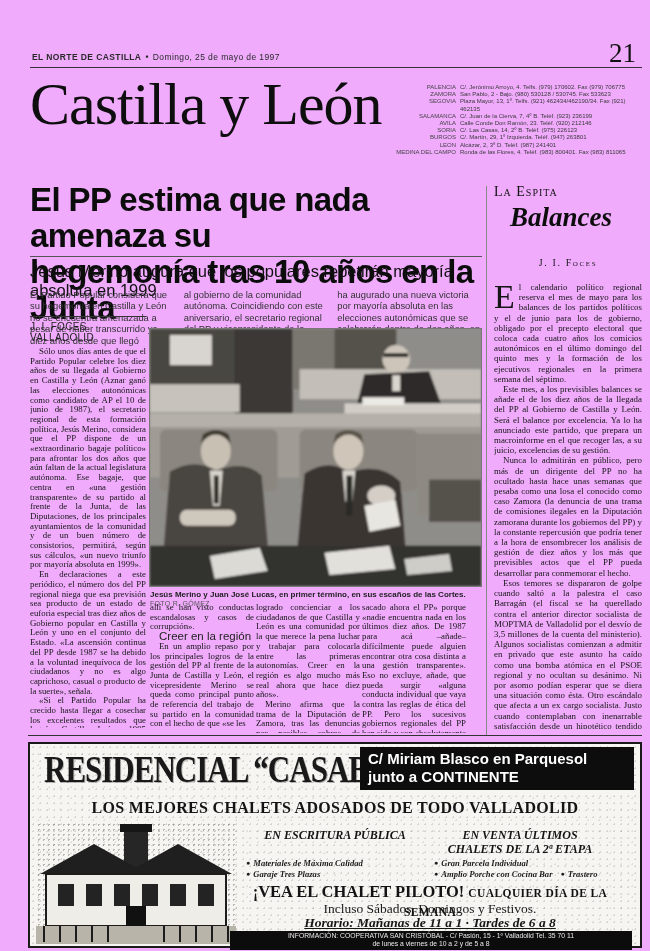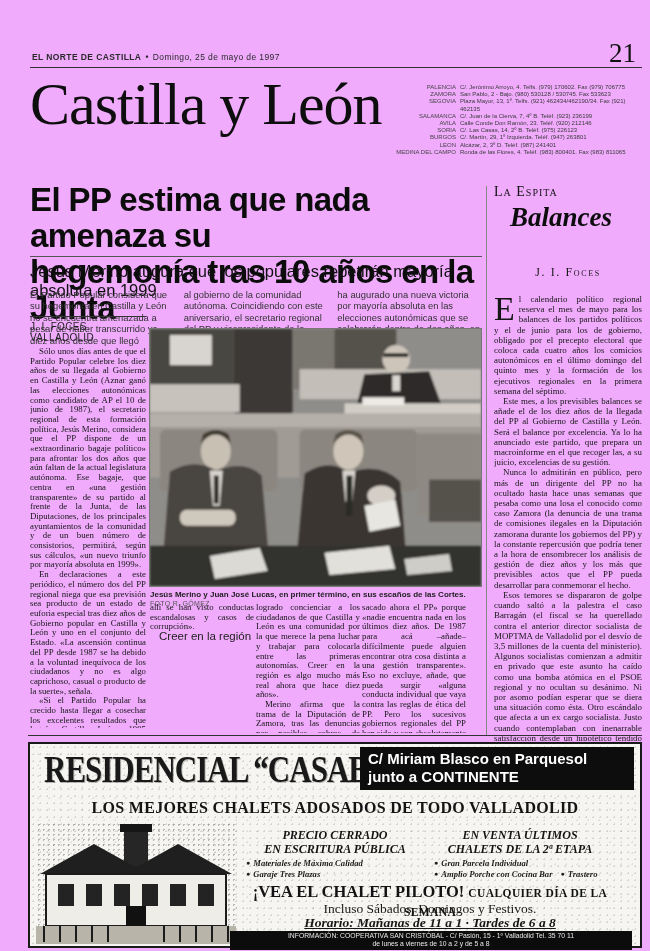--- a/index.html
+++ b/index.html
@@ -56,22 +56,22 @@
   .lowcol{width:104px;font-size:8.8px;line-height:9.7px;text-align:justify;hyphens:auto;color:#161616;}
   .crosshead{font-family:"Liberation Sans",sans-serif;font-size:11.5px;color:#222;
              margin:7px 0 4px;text-indent:0;}
 
   
   .vdiv{position:absolute;left:486px;top:186px;height:549px;border-left:.8px solid #888;}
   .espita{position:absolute;left:494px;top:184px;width:148px;}
   .espita-label{font-variant:small-caps;font-size:14px;letter-spacing:1px;color:#111;
                 font-family:"Liberation Serif",serif;}
   .espita-title{font-style:italic;font-weight:700;font-size:27px;margin:2px 0 0 16px;color:#0d0d0d;}
-  .espita-byline{text-align:center;font-variant:small-caps;font-size:12px;letter-spacing:1.6px;
-                 margin-top:32px;color:#1a1a1a;}
+  .espita-byline{text-align:center;font-variant:small-caps;font-size:10px;letter-spacing:1.6px;
+                 margin-top:24px;color:#1a1a1a;}
   .espita-body{margin-top:14px;height:447px;overflow:hidden;font-size:8.9px;line-height:10.2px;
                text-align:justify;hyphens:auto;color:#161616;}
   .espita-body p{margin:0;text-indent:9px;}
   .espita-body p.first{text-indent:0;}
   .espita-body p.first::first-letter{float:left;font-size:34px;line-height:27px;
                padding:1px 4px 0 0;font-weight:400;}
 
   .rule-bottom{position:absolute;left:28px;right:8px;top:735px;border-top:1px solid #333;}
 
   
@@ -237,20 +237,21 @@
   </div>
   <div class="caption">
     <span>Jesús Merino y Juan José Lucas, en primer término, en sus escaños de las Cortes.</span>
     <span class="credit">FOTO R. GÓMEZ</span>
   </div>
 
   <div class="lowcols">
     <div class="lowcol">
       <p class="noindent">allí se han visto conductas escandalosas y casos de corrupción».</p>
       <p class="crosshead">Creer en la región</p>
+      <p>En un amplio repaso por los principales logros de la gestión del PP al frente de la Junta de Castilla y León, el vicepresidente Merino se queda como principal punto de referencia del trabajo de su partido en la comunidad con el hecho de que «se les</p>
     </div>
     <div class="lowcol">
       <p class="noindent">logrado concienciar a los ciudadanos de que Castilla y León es una comunidad por la que merece la pena luchar y trabajar para colocarla entre las primeras autonomías. Creer en la región es algo mucho más real ahora que hace diez años».</p>
       <p>Merino afirma que la trama de la Diputación de Zamora, tras las denuncias por posibles cobros de comisiones ilegales, es un asunto de 1987 que le «han</p>
     </div>
     <div class="lowcol">
       <p class="noindent">sacado ahora el PP» porque «nadie encuentra nada en los últimos diez años. De 1987 para acá –añade– difícilmente puede alguien encontrar otra cosa distinta a una gestión transparente». Eso no excluye, añade, que pueda surgir «alguna conducta individual que vaya contra las reglas de ética del PP. Pero los sucesivos gobiernos regionales del PP han sido y son absolutamente transparentes».</p>
     </div>
   </div>
 
@@ -301,21 +302,20 @@
             <line x1="128" y1="104" x2="128" y2="120"></line>
           <line x1="144" y1="104" x2="144" y2="120"></line>
             <line x1="160" y1="104" x2="160" y2="120"></line>
           <line x1="176" y1="104" x2="176" y2="120"></line>
             <line x1="192" y1="104" x2="192" y2="120"></line>
         </g>
       </svg>
     </div>
 
     <div class="ad-offer o1">
-      <div>PRECIO CERRADO</div>
       <div>EN ESCRITURA PÚBLICA</div>
     </div>
     <div class="ad-offer o2">
       <div>EN VENTA ÚLTIMOS</div>
       <div>CHALETS DE LA 2ª ETAPA</div>
     </div>
 
     <div class="ad-bullets b2">
       <div><span class="dot">●</span><span>Gran Parcela Individual</span></div>
       <div><span class="dot">●</span><span>Amplio Porche con Cocina Bar</span><span class="dot" style="padding-left:8px">●</span><span>Trastero</span></div>

